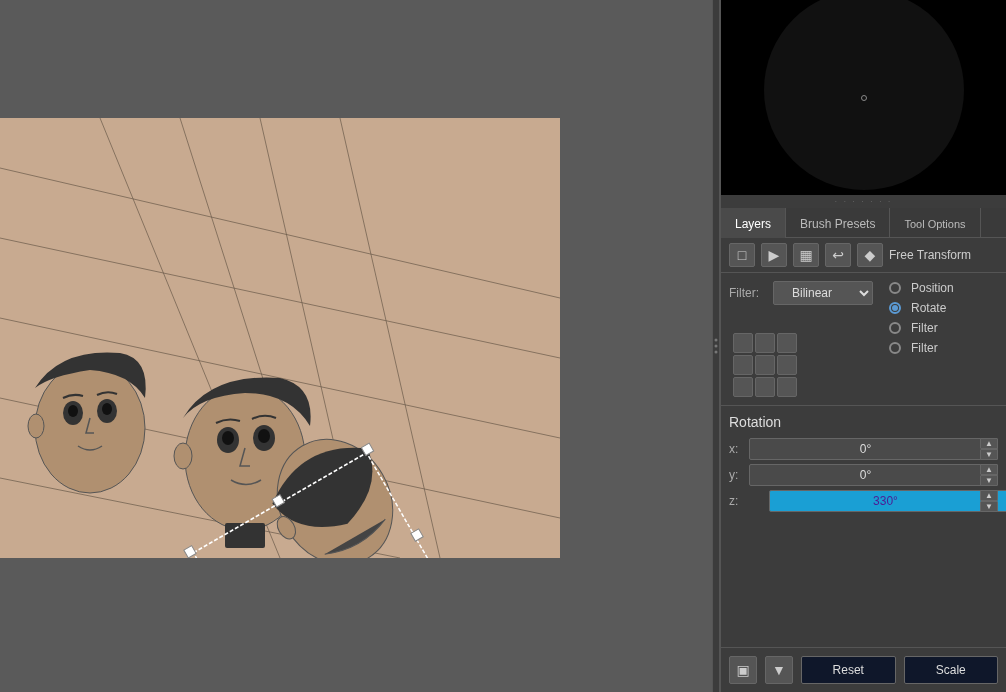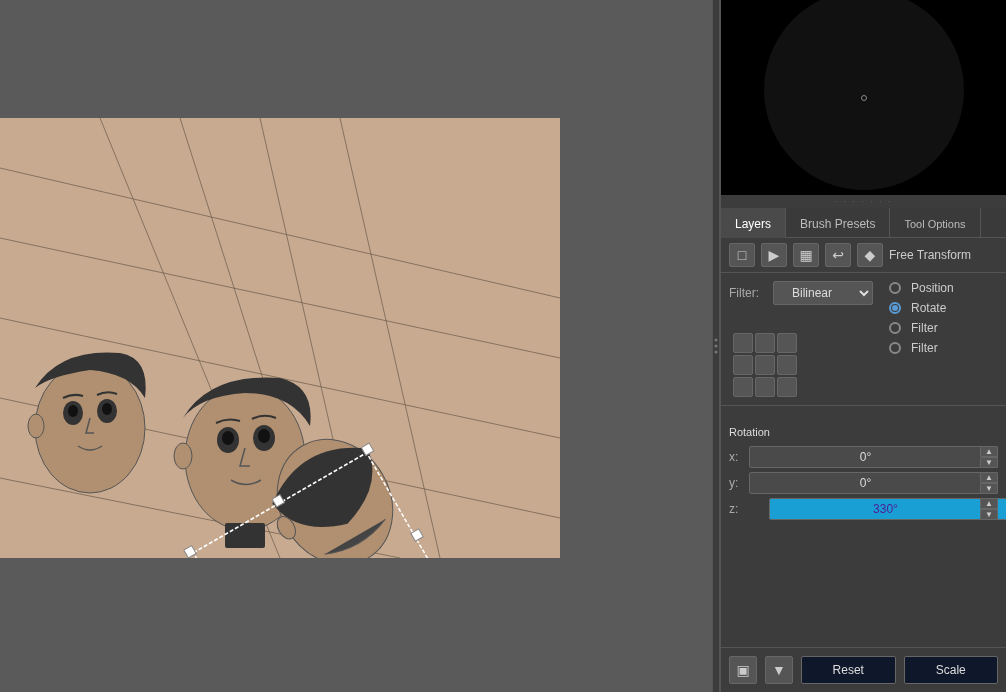--- a/index.html
+++ b/index.html
@@ -235,23 +235,22 @@
       gap: 20px;
     }
 
     
     .rotation-section {
       padding: 8px;
     }
 
     .section-title {
       color: #ddd;
-      font-size: 11px;
+      font-size: 14px;
       margin-bottom: 8px;
-      margin-top: 12px;
     }
 
     .rotation-row {
       display: flex;
       align-items: center;
       margin-bottom: 4px;
     }
 
     .rotation-label {
       width: 20px;

